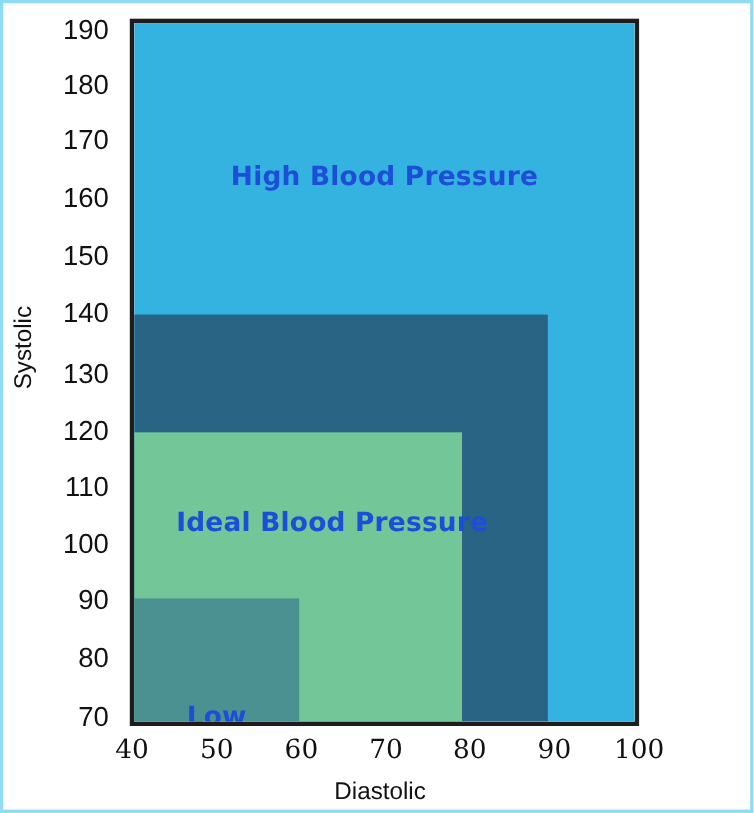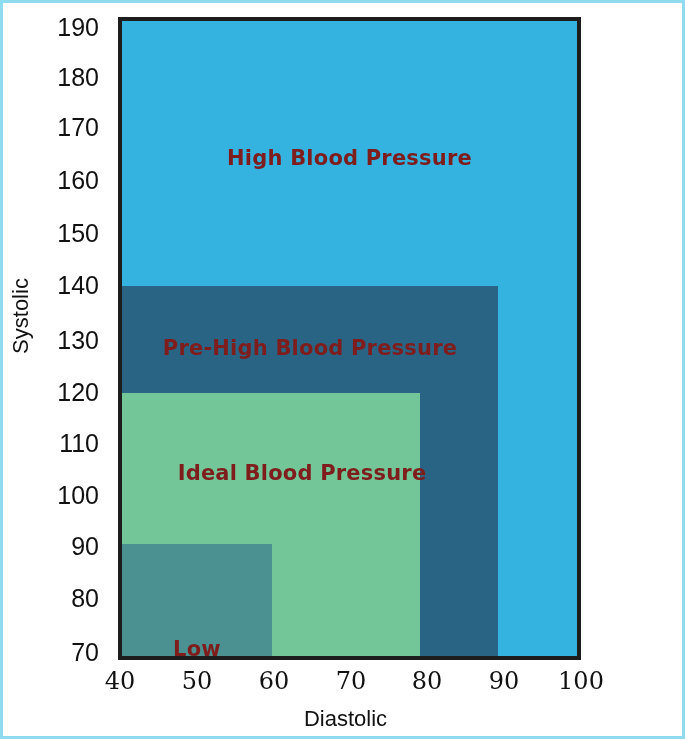--- a/index.html
+++ b/index.html
@@ -38,24 +38,24 @@
     overflow: hidden;
   }
 
   .region {
     position: absolute;
     box-sizing: border-box;
   }
 
   .region-label {
     position: absolute;
-    color: #7f1d1d;
+    color: #1d4ed8;
     font-family: "DejaVu Sans", sans-serif;
     font-weight: bold;
-    font-size: 21px;
+    font-size: 24px;
     letter-spacing: 0.2px;
     white-space: nowrap;
     text-align: center;
   }
 
   
   .ytick {
     position: absolute;
     right: 583px;
     width: 70px;
@@ -111,21 +111,20 @@
     <div class="region" style="left:0px; top:0px; width:455px; height:635px; background:#35b3e0;"></div>
 
     <div class="region" style="left:0px; top:265px; width:376px; height:370px; background:#2a6484;"></div>
 
     <div class="region" style="left:0px; top:372px; width:298px; height:263px; background:#72c697;"></div>
 
     <div class="region" style="left:0px; top:523px; width:150px; height:112px; background:#4c9191;"></div>
 
     <div class="region-label" style="left:0px; top:125px; width:455px;">High Blood Pressure</div>
 
-    <div class="region-label" style="left:0px; top:315px; width:376px;">Pre-High Blood Pressure</div>
 
     <div class="region-label" style="left:0px; top:440px; width:360px;">Ideal Blood Pressure</div>
 
     <div class="region-label" style="left:0px; top:568px; width:150px;margin-top:48px;">Low</div>
 
   </div>
 
   <div class="ytick" style="top:12px;">190</div>
   <div class="ytick" style="top:62px;">180</div>
   <div class="ytick" style="top:112px;">170</div>

